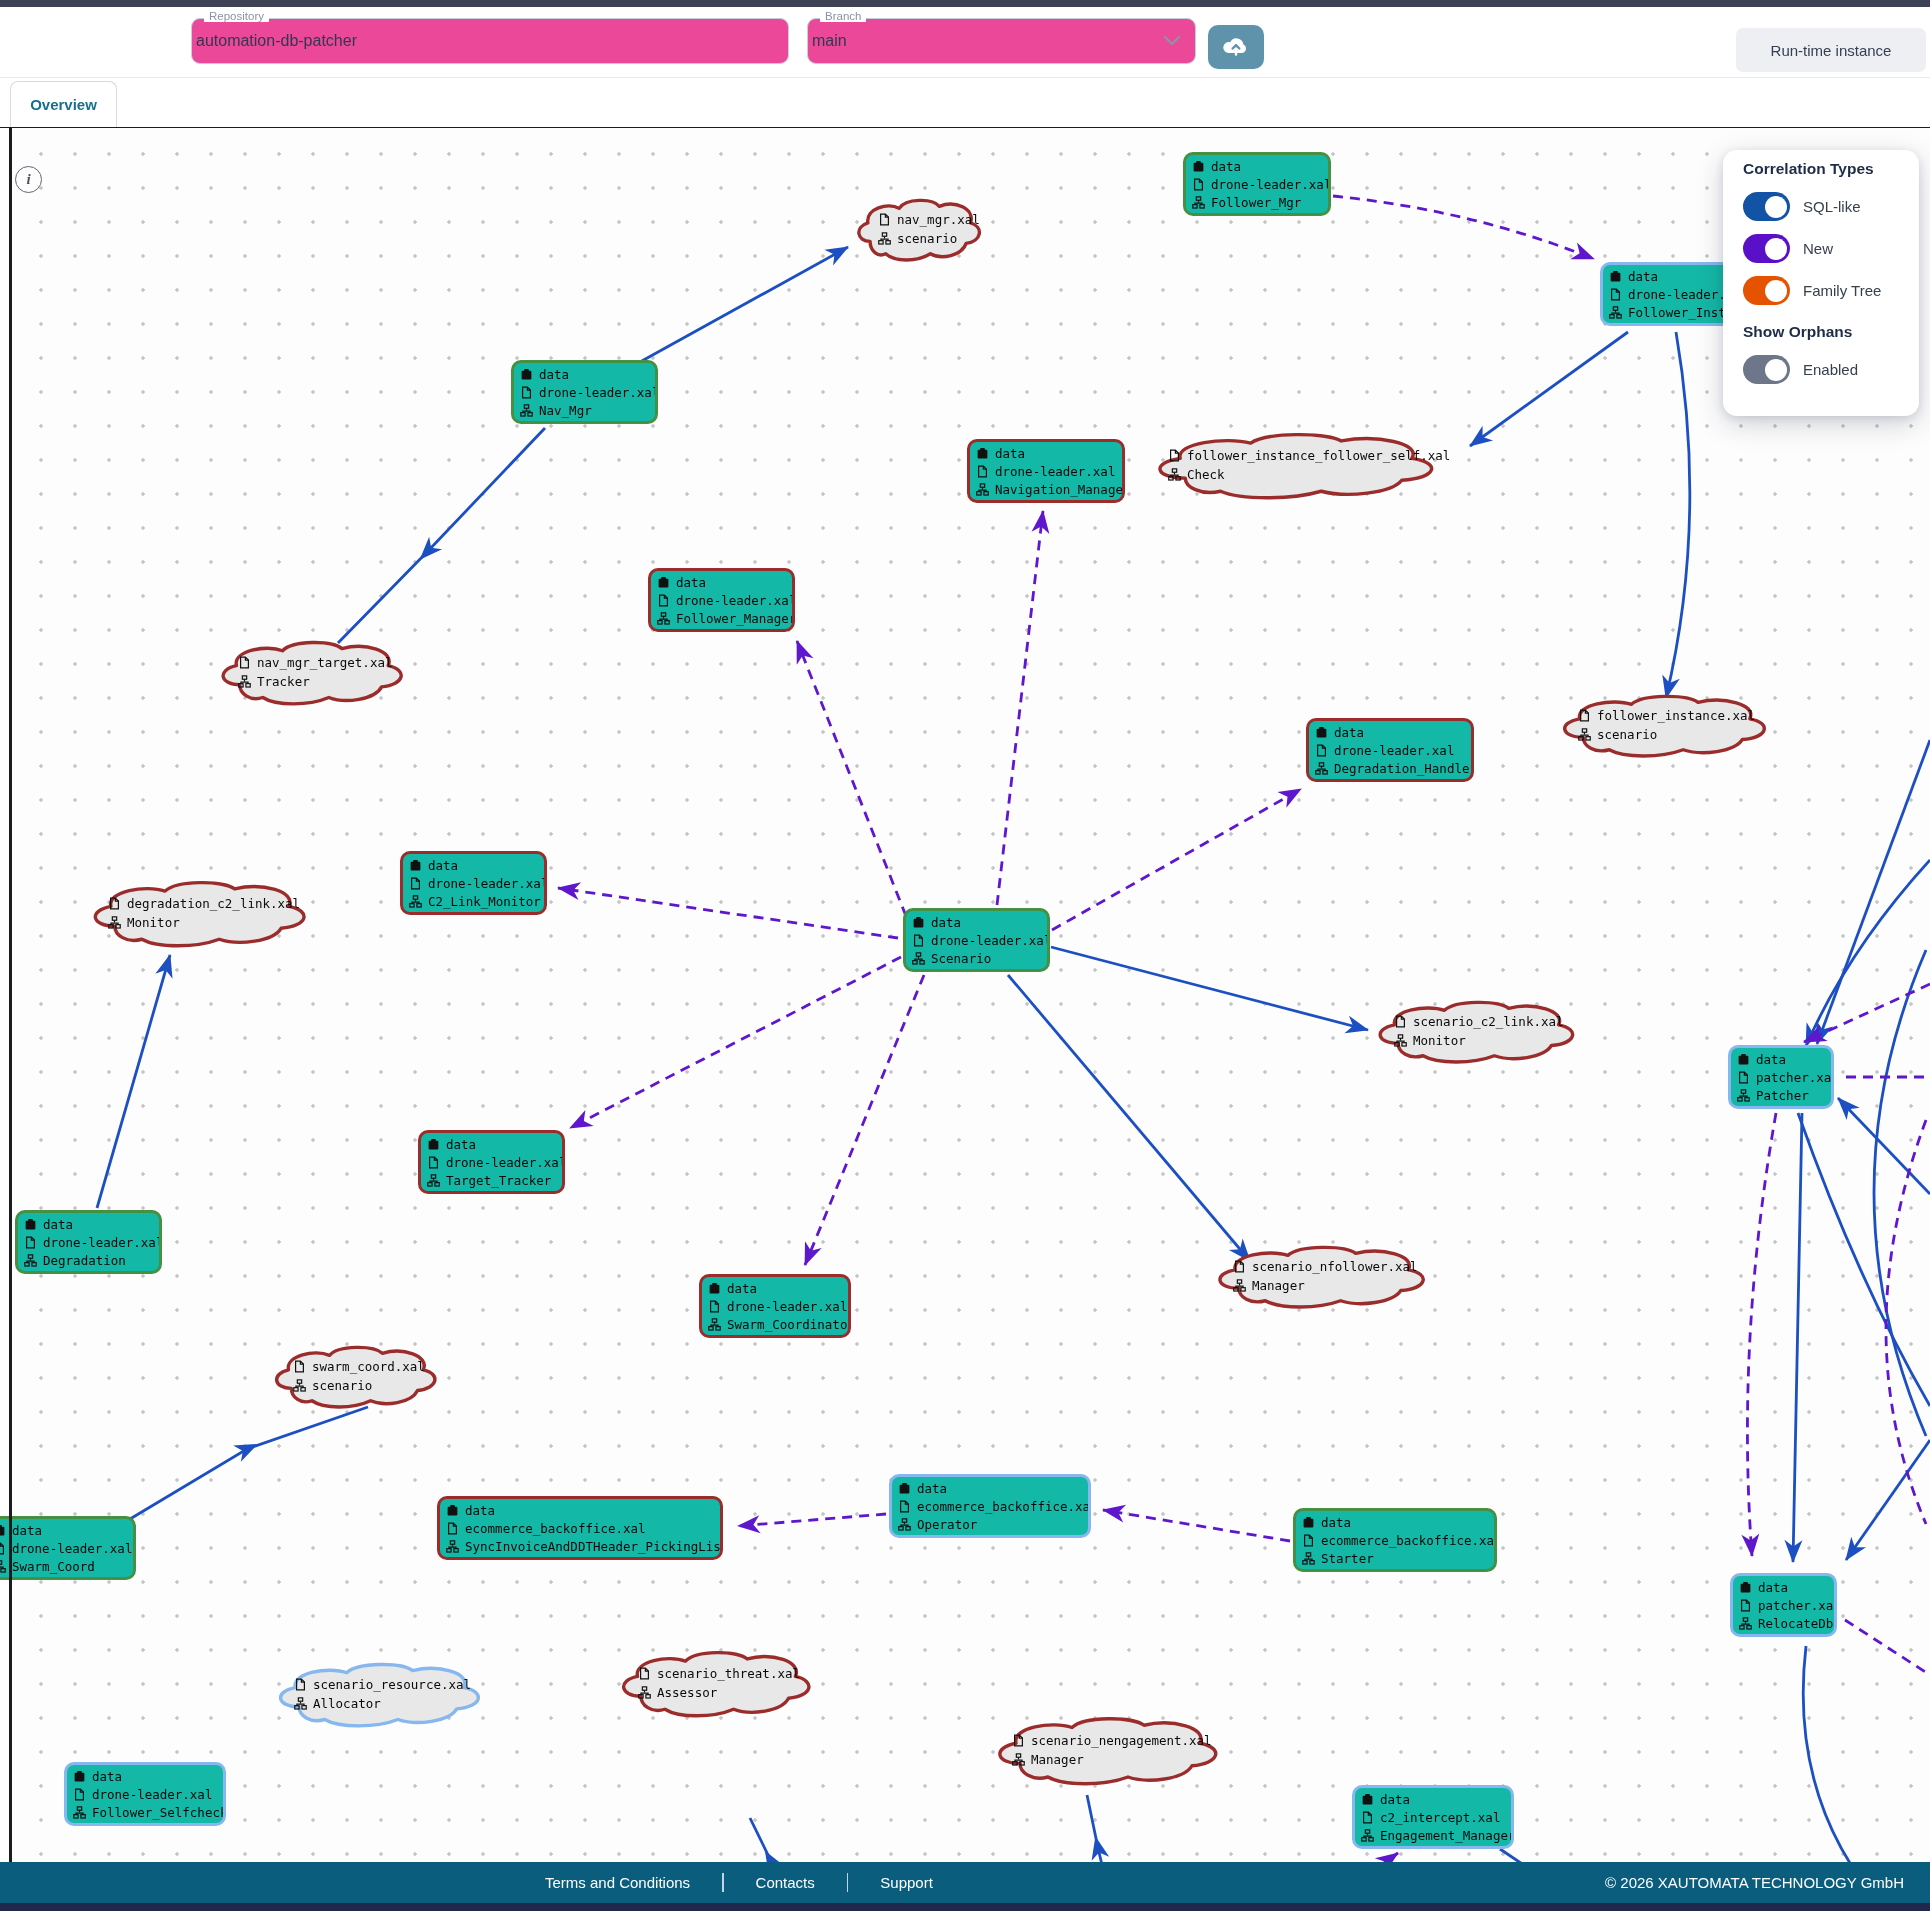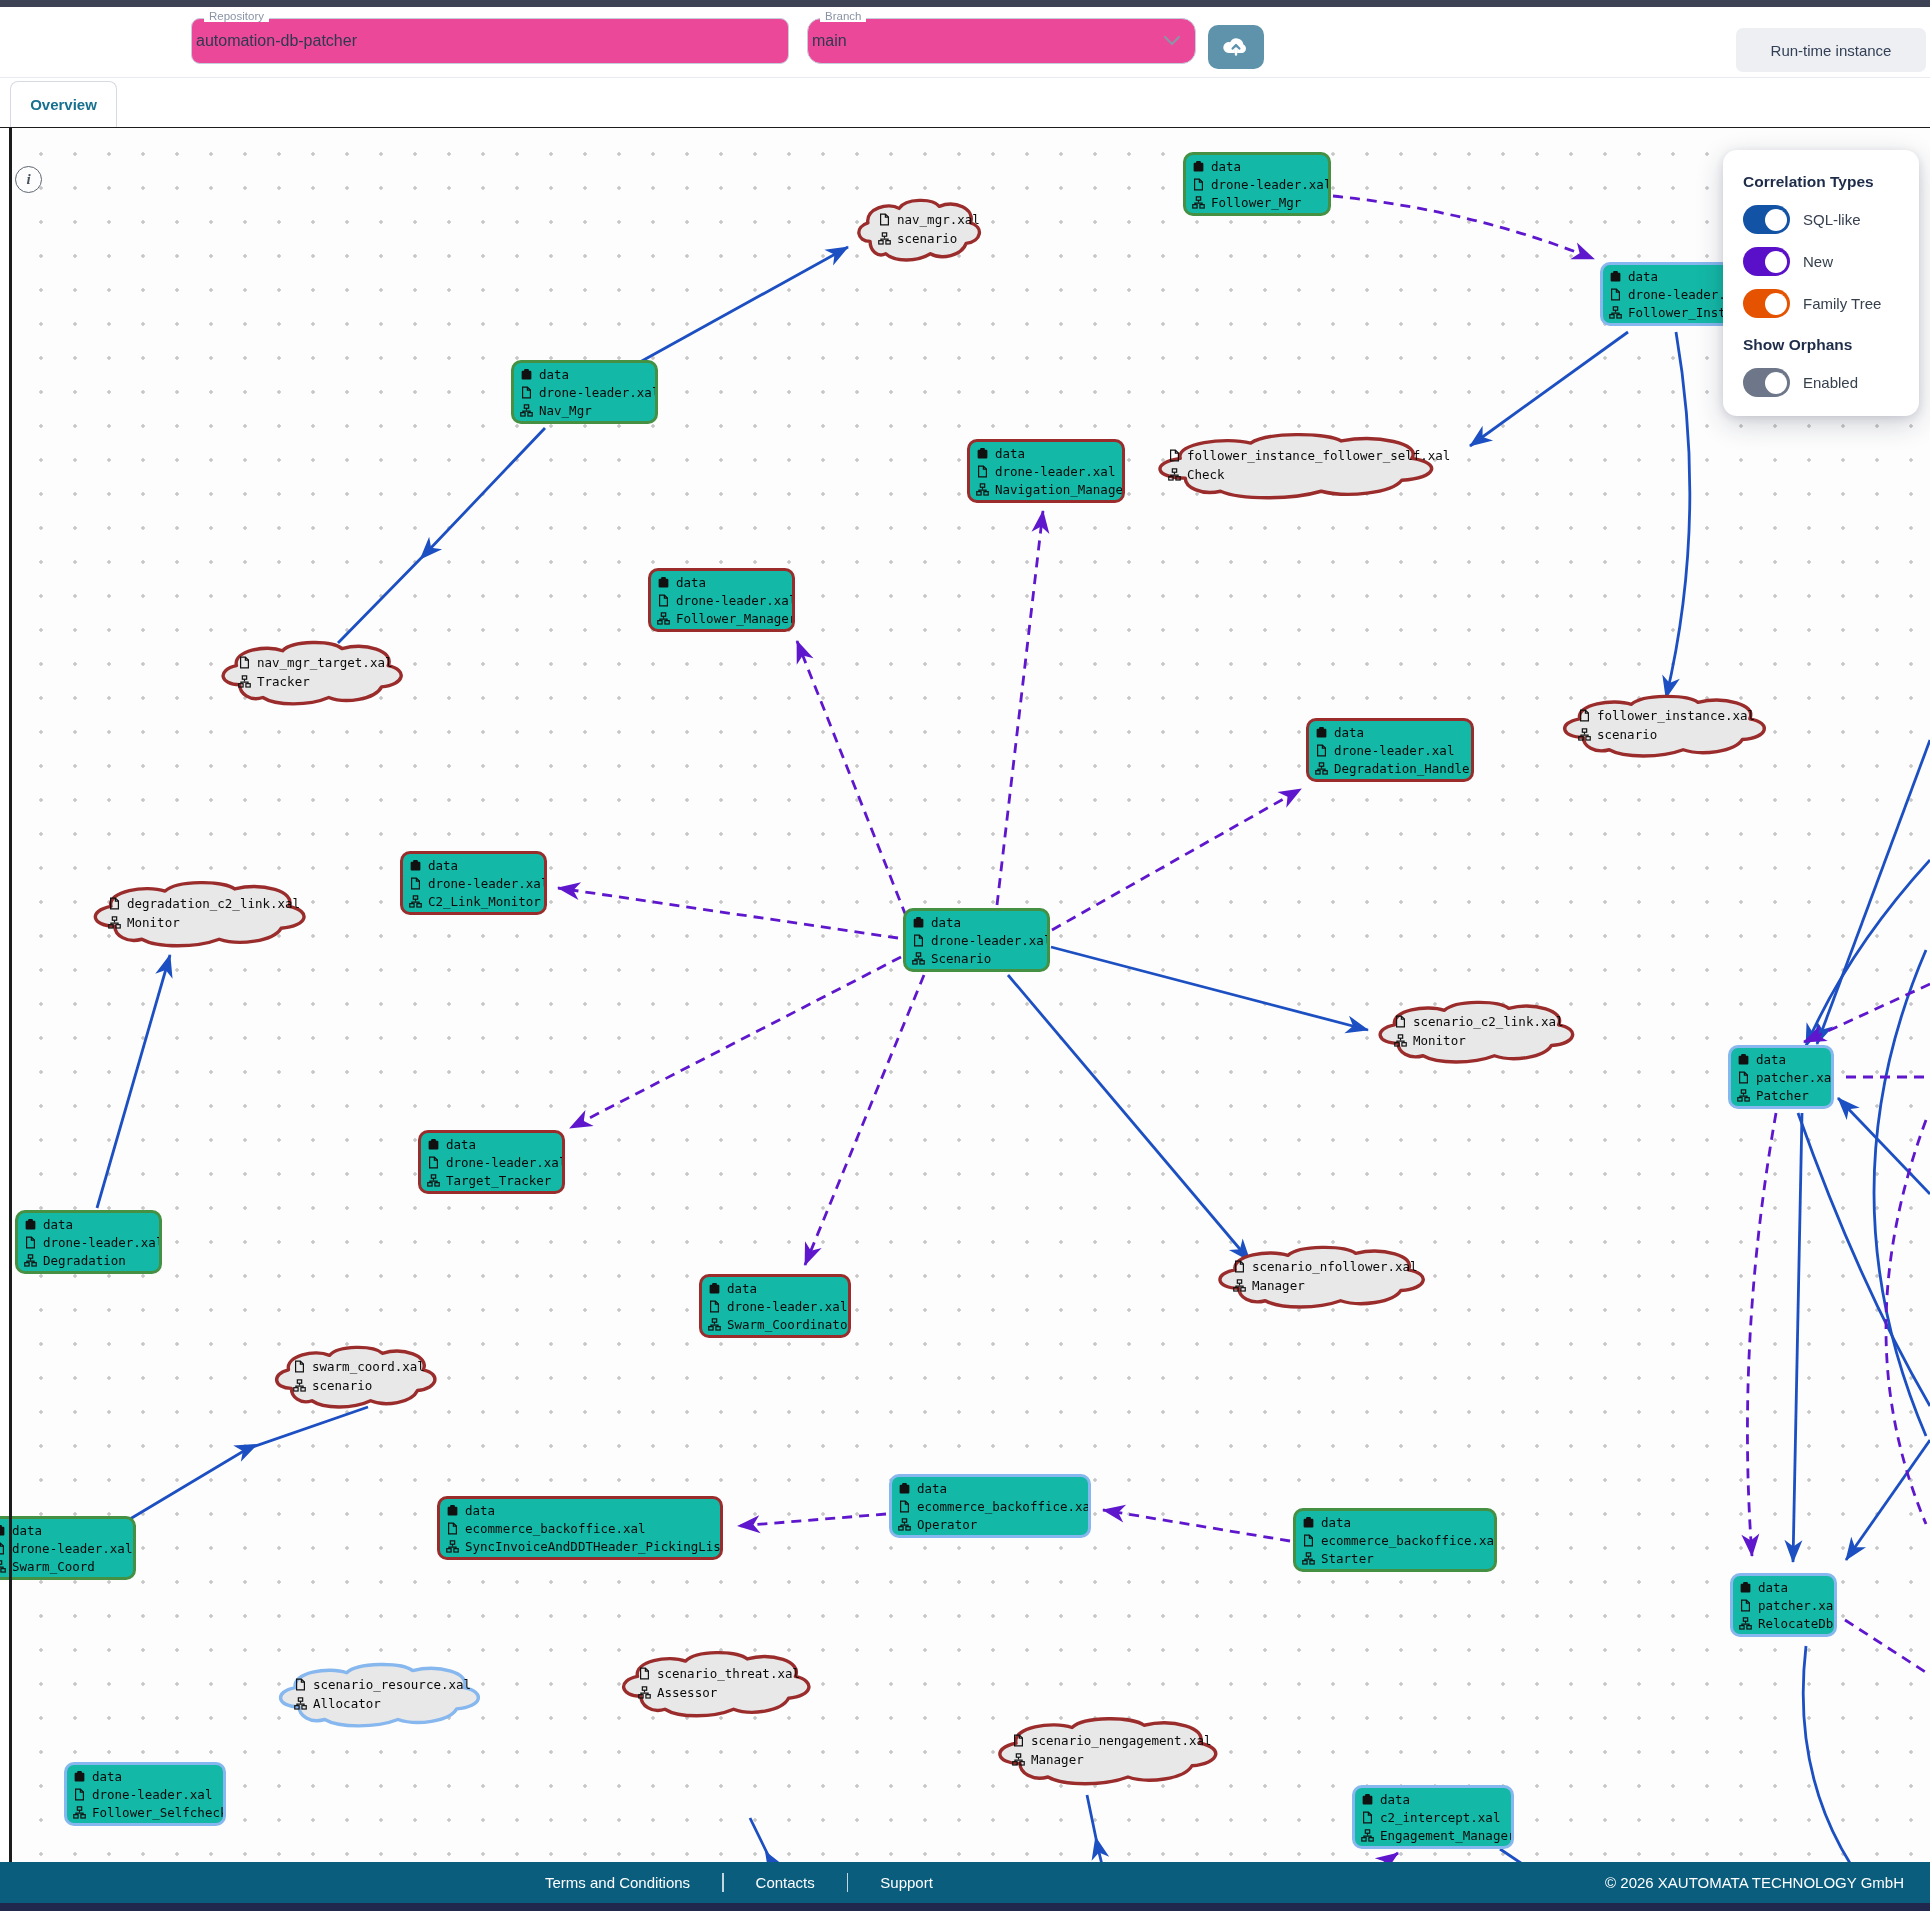--- a/index.html
+++ b/index.html
@@ -28,21 +28,21 @@
     display:flex; flex-direction:column; justify-content:center; overflow:hidden; cursor:pointer; }
   .node .row, .cloud .row { display:flex; align-items:center; gap:6px; height:19px; white-space:nowrap;
     font-family:"DejaVu Sans Mono", monospace; font-size:12.5px; color:#0a0a0a; }
   .cloud { position:absolute; cursor:pointer; }
   .cloud svg.shape { position:absolute; left:0; top:0; width:100%; height:100%; }
   .cloud .ctext { position:absolute; left:0; top:0; width:100%; height:100%; display:flex; flex-direction:column; justify-content:center; padding-left:28px; }
   .icon12 { width:13px; height:13px; flex:0 0 13px; }
   
   .info-btn { position:absolute; left:15px; top:166px; width:27px; height:27px; border:1.8px solid #5f6672; border-radius:50%; background:#fdfdfd; color:#4c535f; font-size:15px; display:flex; align-items:center; justify-content:center; z-index:25; cursor:pointer; font-family:"Liberation Serif",serif; font-style:italic; font-weight:bold;}
   
-  .legend { position:absolute; left:1723px; top:150px; width:196px; height:266px; background:#fff; border-radius:14px; box-shadow:0 8px 28px rgba(25,35,65,.20), 0 2px 8px rgba(25,35,65,.12); z-index:30; padding:23px 0 0 20px; }
+  .legend { position:absolute; left:1723px; top:150px; width:196px; height:266px; background:#fff; border-radius:14px; box-shadow:0 8px 28px rgba(25,35,65,.20), 0 2px 8px rgba(25,35,65,.12); z-index:30; padding:10px 0 0 20px; }
   .legend h3 { font-size:15.5px; color:#1e2c49; margin-bottom:14px; }
   .toggle-row { display:flex; align-items:center; gap:13px; margin-bottom:13px; cursor:pointer; }
   .toggle-row .tlabel { font-size:15px; color:#36404f; }
   .pill { position:relative; width:47px; height:29px; border-radius:15px; flex:0 0 47px; }
   .pill .knob { position:absolute; right:3.5px; top:3.5px; width:22px; height:22px; background:#fff; border-radius:50%; }
   .legend h3.orph { margin-top:18px; }
   
   .footer { position:absolute; left:0; top:1862px; width:1930px; height:41px; background:#0b5d7e; z-index:40; display:flex; align-items:center; color:#fff; }
   .footer-links { position:absolute; left:545px; display:flex; align-items:center; gap:32px; font-size:15px; }
   .fdiv { width:1.5px; height:19px; background:rgba(255,255,255,.75); }
@@ -836,21 +836,21 @@
   </div>
 <div class="canvas-border-top"></div>
 <div class="canvas-border-left"></div>
 
 <div class="topstrip"></div>
 <div class="topbar">
   <div class="field" style="left:191px; top:11px; width:598px; height:46px;">
     <span class="flabel">Repository</span>
     <span class="fvalue">automation-db-patcher</span>
   </div>
-  <div class="field" style="left:807px; top:11px; width:389px; height:46px;border-radius:14px;">
+  <div class="field" style="left:807px; top:11px; width:389px; height:46px;">
     <span class="flabel">Branch</span>
     <span class="fvalue">main</span>
     <span class="chev">
       <svg width="18" height="11" viewBox="0 0 18 11">
           <path d="M2,2 L9,9 L16,2" fill="none" stroke="#8b95a5" stroke-width="2.2" stroke-linecap="round"></path>
         </svg>
     </span>
   </div>
   <button class="upload-btn">
     <span>

